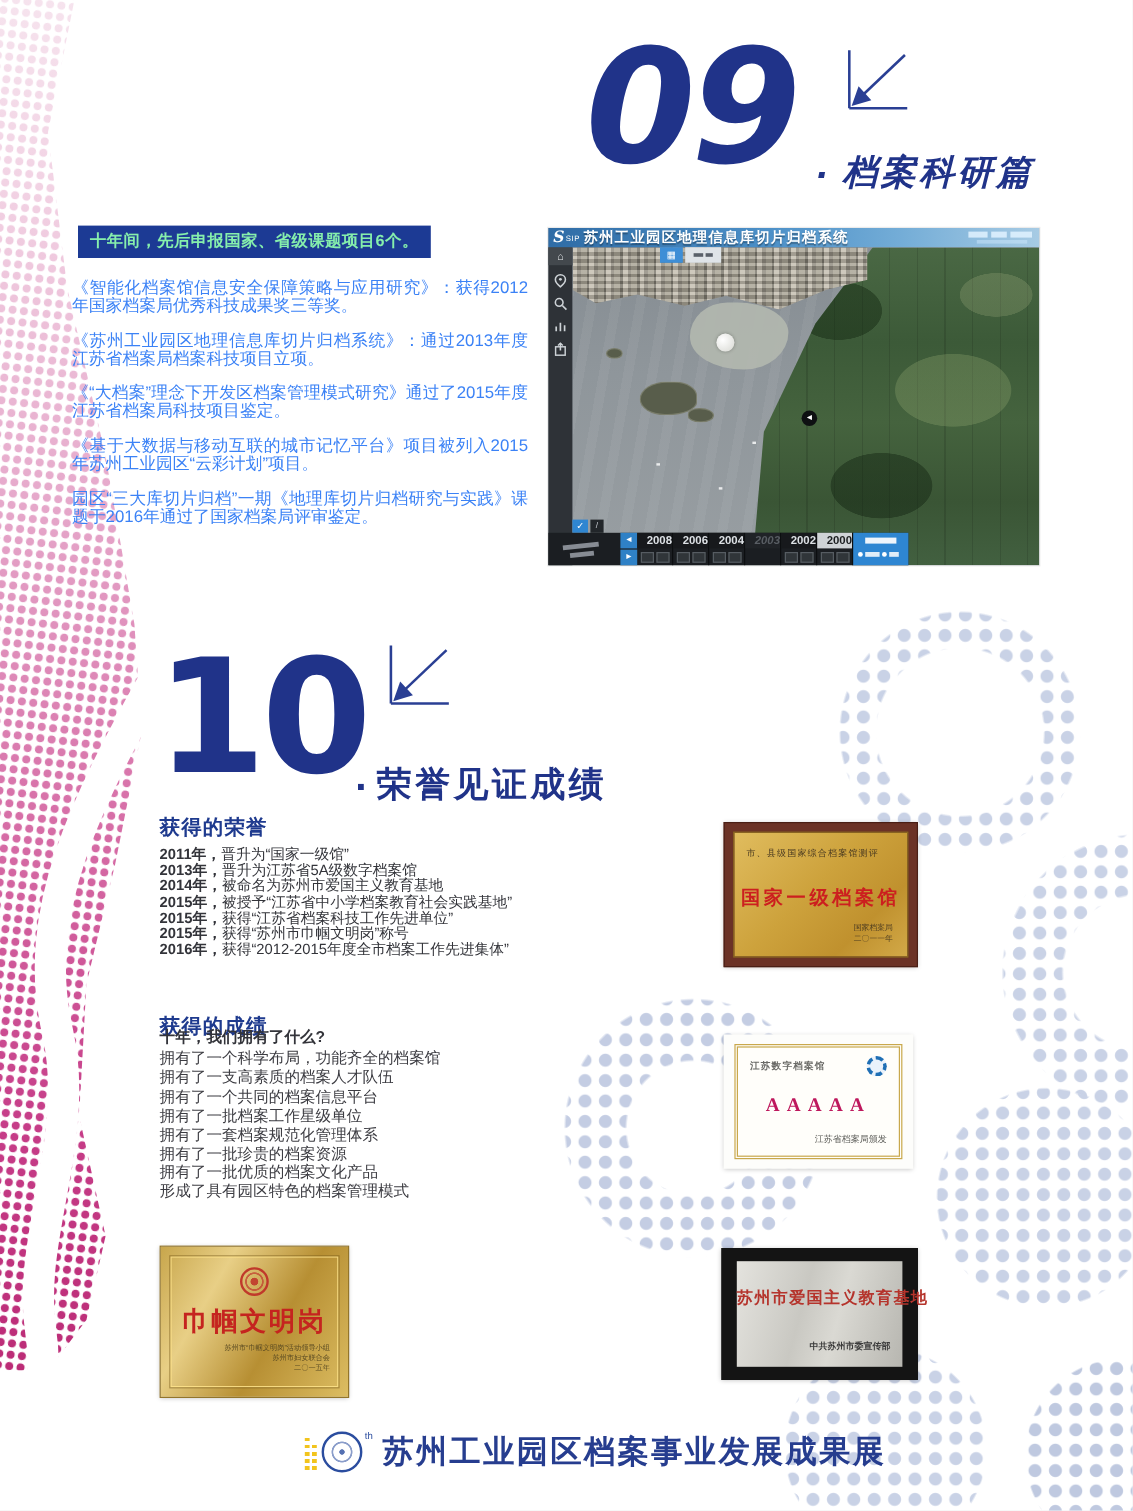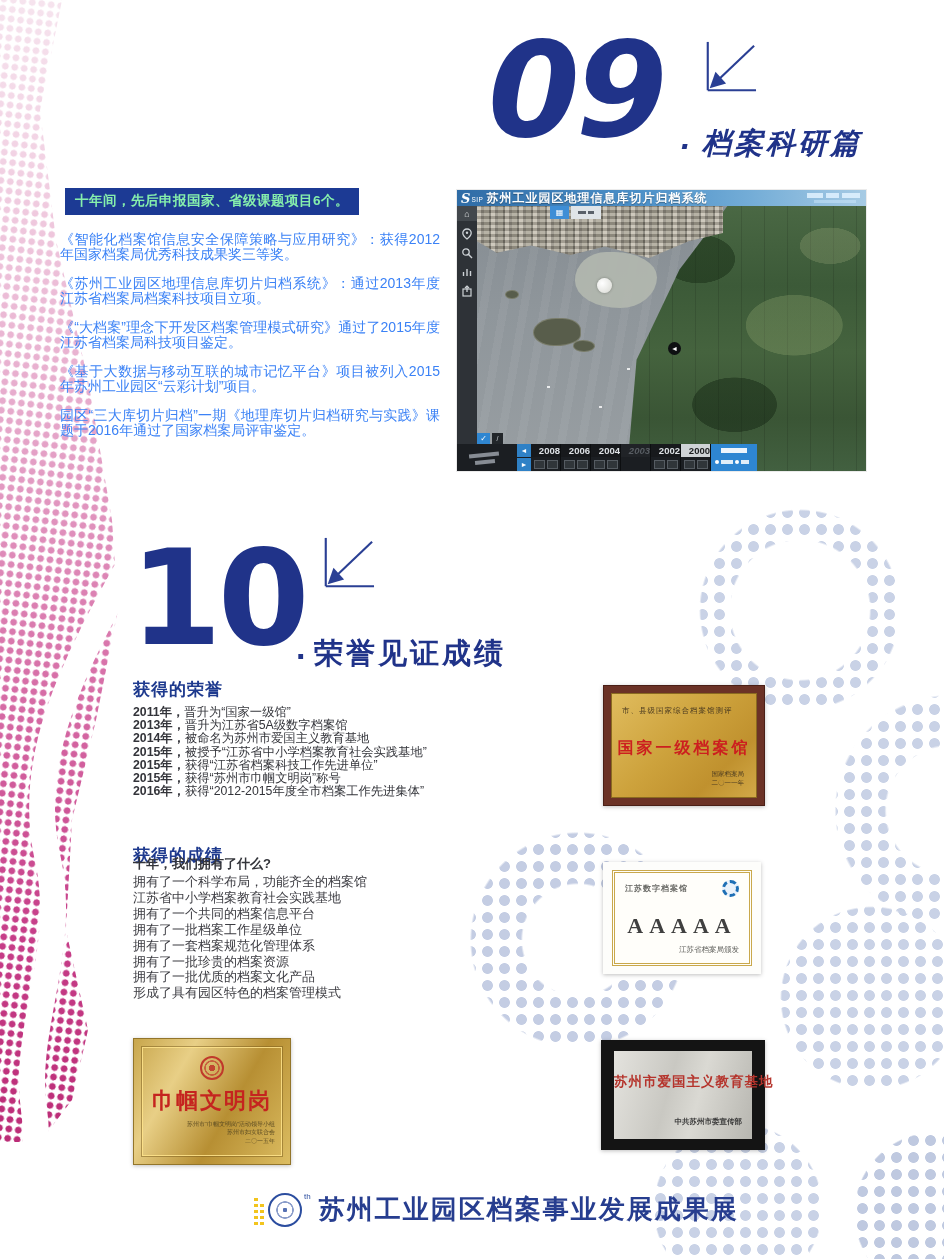--- a/index.html
+++ b/index.html
@@ -157,22 +157,22 @@
   .p1-top{position:absolute;left:10px;top:12px;font-size:7.5px;color:#4a3a20;letter-spacing:1px;}
   .p1-main{position:absolute;left:0;right:0;top:44px;text-align:center;color:#cc1f1f;font-weight:800;
       font-size:16px;letter-spacing:3px;font-family:"Liberation Serif","DejaVu Serif",serif;}
   .p1-sig{position:absolute;right:12px;bottom:10px;font-size:6.5px;color:#4a3a20;text-align:right;line-height:9px;}
 
   .p2{left:603px;top:862px;width:158px;height:112px;background:#fdfdfb;padding:8px 9px;}
   .p2-in{width:100%;height:100%;border:3px double #c9a84c;position:relative;background:#fffefa;}
   .p2-top{position:absolute;left:10px;top:10px;font-size:8px;color:#6a6a66;font-weight:700;letter-spacing:1px;}
   .p2-logo{position:absolute;right:10px;top:7px;width:17px;height:17px;border-radius:50%;
       border:3px dashed #1f6fb5;background:#eaf2fb;}
-  .p2-main{position:absolute;left:0;right:0;top:40px;text-align:center;color:#404040;font-weight:800;
-      font-size:22px;letter-spacing:6px;font-family:"Liberation Serif","DejaVu Serif",serif;}
+  .p2-main{position:absolute;left:0;right:0;top:40px;text-align:center;color:#be185d;font-weight:800;
+      font-size:16px;letter-spacing:6px;font-family:"Liberation Serif","DejaVu Serif",serif;}
   .p2-bot{position:absolute;right:10px;bottom:8px;font-size:7.5px;color:#5c5c58;}
 
   .p3{left:601px;top:1040px;width:164px;height:110px;background:#141414;padding:11px 13px;}
   .p3-in{width:100%;height:100%;background:linear-gradient(105deg,#e4e3de 0%,#c9c8c2 40%,#dad9d3 60%,#b7b6b0 100%);
       position:relative;}
   .p3-main{position:absolute;left:0;right:0;top:22px;text-align:center;color:#b5342c;font-weight:800;
       font-size:13.5px;letter-spacing:1px;font-family:"Liberation Serif","DejaVu Serif",serif;white-space:nowrap;}
   .p3-bot{position:absolute;right:10px;bottom:12px;font-size:7.5px;color:#3a3a3a;font-weight:700;}
 
   .p4{left:133px;top:1038px;width:158px;height:127px;
@@ -389,21 +389,21 @@
     <div class="honor-row"><span class="honor-year">2015年，</span><span>被授予“江苏省中小学档案教育社会实践基地”</span></div>
     <div class="honor-row"><span class="honor-year">2015年，</span><span>获得“江苏省档案科技工作先进单位”</span></div>
     <div class="honor-row"><span class="honor-year">2015年，</span><span>获得“苏州市巾帼文明岗”称号</span></div>
     <div class="honor-row"><span class="honor-year">2016年，</span><span>获得“2012-2015年度全市档案工作先进集体”</span></div>
   </div>
 
   <div class="list-head" id="achv-head">获得的成绩</div>
   <div class="achv-intro">十年，我们拥有了什么?</div>
   <div class="achvs">
     <div>拥有了一个科学布局，功能齐全的档案馆</div>
-    <div>江苏省中小学档案教育社会实践基地</div>
+    <div>拥有了一支高素质的档案人才队伍</div>
     <div>拥有了一个共同的档案信息平台</div>
     <div>拥有了一批档案工作星级单位</div>
     <div>拥有了一套档案规范化管理体系</div>
     <div>拥有了一批珍贵的档案资源</div>
     <div>拥有了一批优质的档案文化产品</div>
     <div>形成了具有园区特色的档案管理模式</div>
   </div>
 
   <div class="plaque p1">
     <div class="p1-in">

